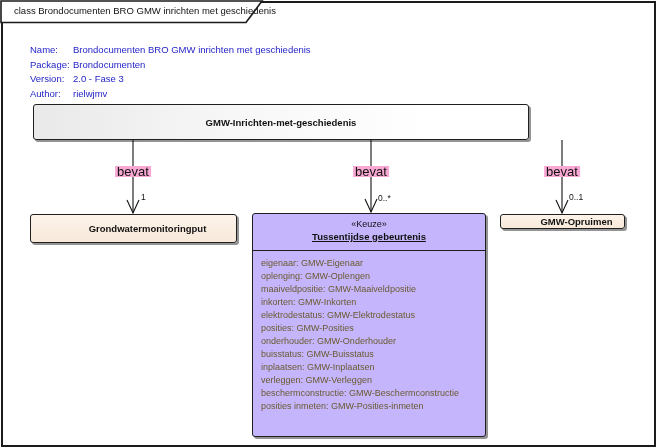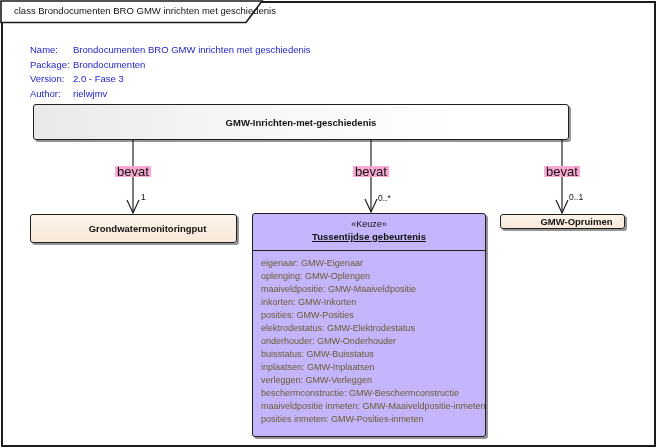--- a/index.html
+++ b/index.html
@@ -28,21 +28,21 @@
   .meta-label{width:43px;}
   .meta-value{white-space:nowrap;}
   
   .uml-box{
     position:absolute;box-sizing:border-box;
     border:1.4px solid #1f1f1f;border-radius:3px;
     box-shadow:2px 2px 0 rgba(60,60,60,0.55);
     font-size:9.5px;color:#111;
   }
   .root-box{
-    left:33px;top:104px;width:536px;height:36px;
+    left:33px;top:104px;width:496px;height:36px;
     background:linear-gradient(to right,#e9e9e9 0%,#f7f7f7 40%,#ffffff 80%);
     display:flex;align-items:center;justify-content:center;
   }
   .root-title{font-weight:bold;}
   .cream-box{
     background:linear-gradient(to bottom,#fcf3ea,#f8e9d9);
     display:flex;align-items:center;justify-content:center;padding-left:28px;
   }
   .box-left{left:30px;top:214px;width:207px;height:29px;}
   .box-right{left:500px;top:214px;width:125px;height:15px;}
@@ -137,28 +137,27 @@
   <div class="uml-box choice-box">
     <div class="choice-header">
       <div class="stereotype">«Keuze»</div>
       <div class="choice-name">Tussentijdse gebeurtenis</div>
     </div>
     <div class="attr-list">
       <div class="attr-line">eigenaar: GMW-Eigenaar</div>
       <div class="attr-line">oplenging: GMW-Oplengen</div>
       <div class="attr-line">maaiveldpositie: GMW-Maaiveldpositie</div>
       <div class="attr-line">inkorten: GMW-Inkorten</div>
+      <div class="attr-line">elektrodestatus: GMW-Elektrodestatus</div>
       <div class="attr-line">posities: GMW-Posities</div>
-      <div class="attr-line">elektrodestatus: GMW-Elektrodestatus</div>
       <div class="attr-line">onderhouder: GMW-Onderhouder</div>
       <div class="attr-line">buisstatus: GMW-Buisstatus</div>
       <div class="attr-line">inplaatsen: GMW-Inplaatsen</div>
       <div class="attr-line">verleggen: GMW-Verleggen</div>
       <div class="attr-line">beschermconstructie: GMW-Beschermconstructie</div>
-      <div class="attr-line">maaiveldpositie inmeten: GMW-Maaiveldpositie-inmeten</div>
       <div class="attr-line">posities inmeten: GMW-Posities-inmeten</div>
     </div>
   </div>
 
   <div class="uml-box cream-box box-right">
     <span class="class-title">GMW-Opruimen</span>
   </div>
 </div>
 
 </body></html>

